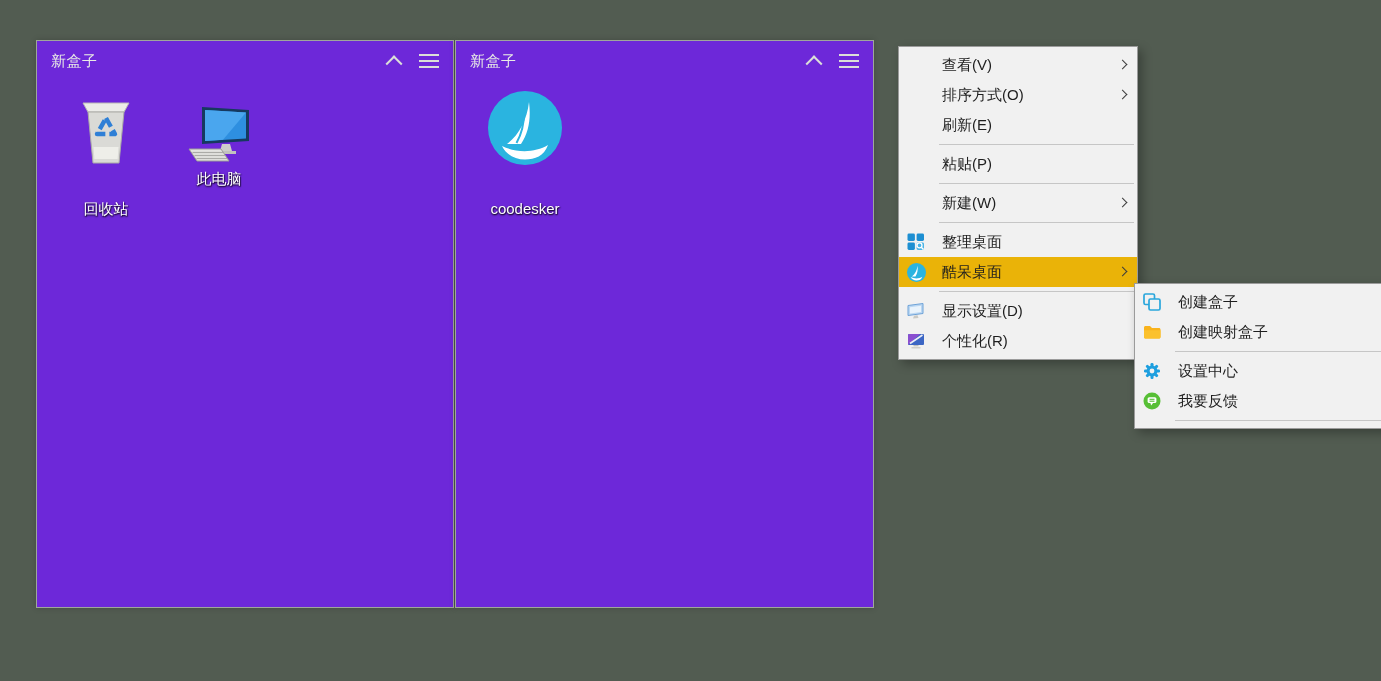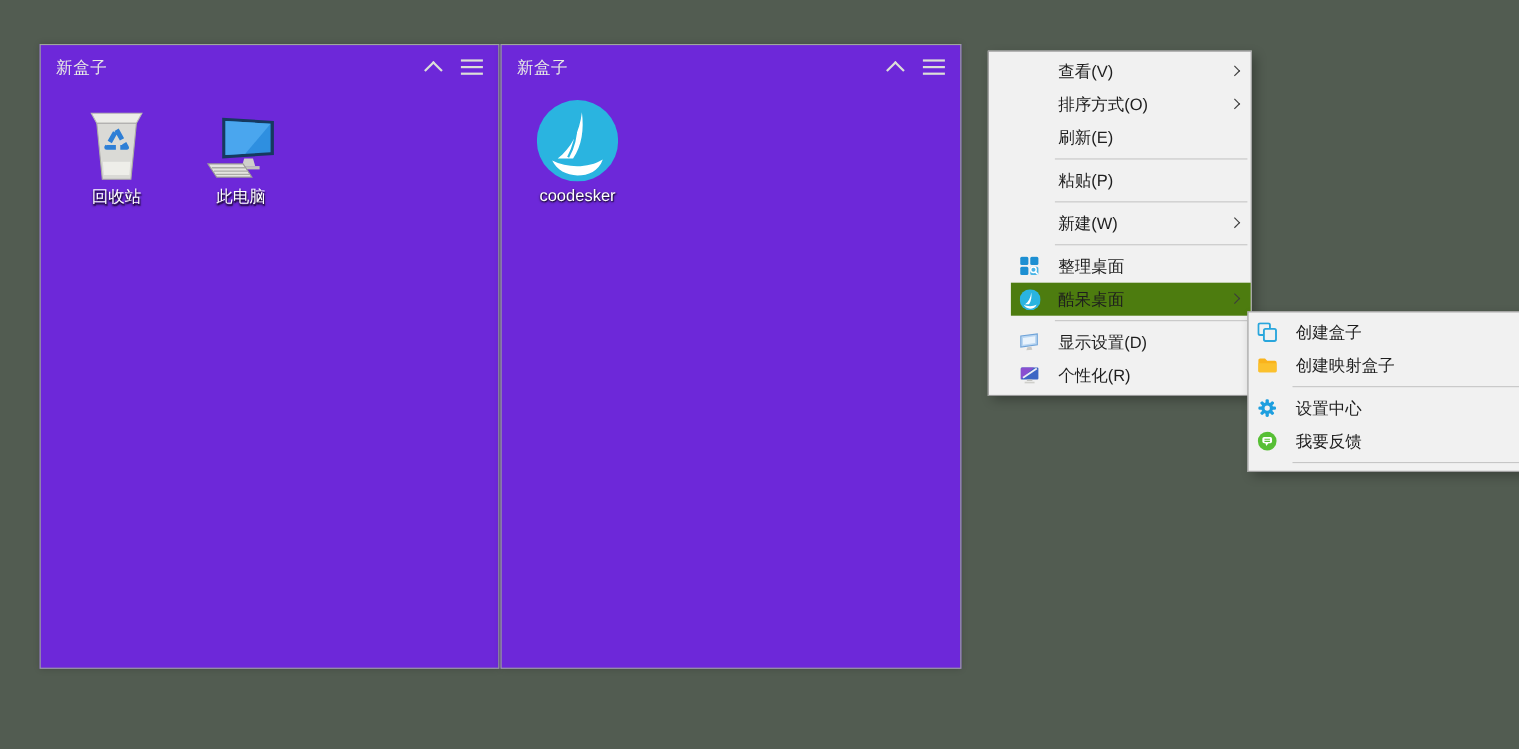--- a/index.html
+++ b/index.html
@@ -27,45 +27,45 @@
   .box-controls { position:absolute; right:13px; top:0; height:40px; display:flex; align-items:center; gap:13px; }
   .ctrl-btn { width:22px; height:22px; display:flex; align-items:center; justify-content:center; cursor:default; }
   .chev-up { width:12px; height:12px; border-left:2px solid #DCDFD8; border-top:2px solid #DCDFD8; transform:rotate(45deg) translate(2px,2px); }
   .hamburger { display:flex; flex-direction:column; gap:4px; }
   .hamburger span { display:block; width:20px; height:2px; background:#DCDFD8; }
 
   .desk-item {
     position:absolute; top:48px; width:88px;
     display:flex; flex-direction:column; align-items:center;
   }
-  .desk-item.pos1 { left:25px; }
+  .desk-item.pos1 { left:25px;gap:30px; }
   .desk-item.pos2 { left:138px;align-items:center; }
   .di-art { height:76px; display:flex; align-items:flex-end; justify-content:center; }
   .di-label {
     margin-top:5px; color:#FFFFFF; font-size:15px; text-align:center;
     text-shadow:0 1px 2px rgba(0,0,0,0.85), 1px 1px 1px rgba(0,0,0,0.5);
     white-space:nowrap;
   }
 
   
   .menu {
     position:absolute; background:#F1F1F1;
     border:1px solid #9B9B9B;
     box-shadow:4px 4px 10px rgba(0,0,0,0.3);
     padding:3px 0; z-index:10;
   }
-  .main-menu { left:898px; top:46px; width:240px;padding-left:20px; }
+  .main-menu { left:898px; top:46px; width:240px; }
   .sub-menu  { left:1134px; top:283px; width:262px; z-index:20; }
   .menu-item {
     height:30px; display:flex; align-items:center;
     padding-left:7px; position:relative; cursor:default;
   }
   .menu-item .mi-icon { width:36px; display:flex; align-items:center; padding-left:1px; }
   .menu-item .mi-label { font-size:15px; color:#1E1E1E; }
-  .menu-item.highlighted { background:#4d7c0f; }
+  .menu-item.highlighted { background:#eab308; }
   .mi-arrow {
     position:absolute; right:11px; top:50%;
     width:7px; height:7px;
     border-top:1.3px solid #3C3C3C; border-right:1.3px solid #3C3C3C;
     transform:translateY(-58%) rotate(45deg);
   }
   .menu-sep { height:1px; background:#C6C6C6; margin:4px 3px 4px 40px; }
 </style>
 </head>
 <body>

